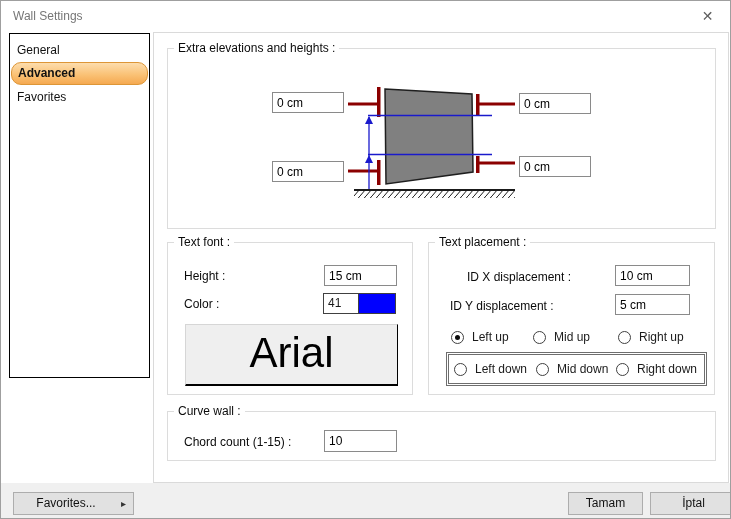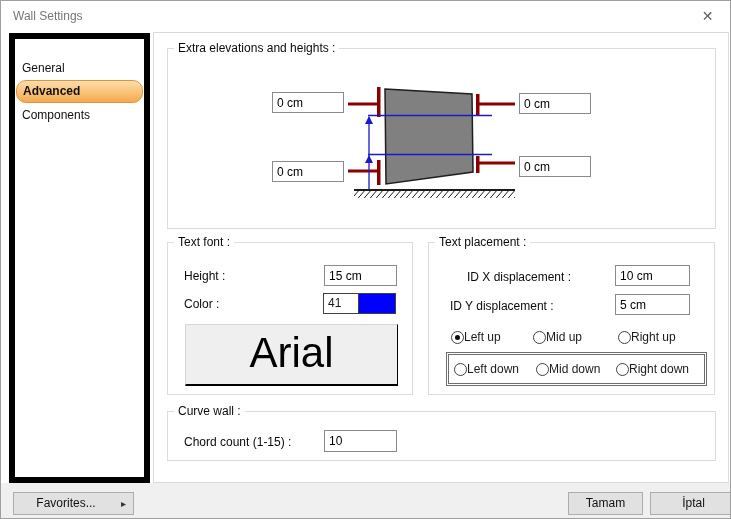--- a/index.html
+++ b/index.html
@@ -9,22 +9,22 @@
   .dialog { position:relative; width:731px; height:519px; background:#fff;
             border:1px solid #9f9f9f; overflow:hidden; }
 
   
   .titlebar { position:absolute; left:0; top:0; width:100%; height:31px; background:#fff; }
   .title-text { position:absolute; left:12px; top:8px; color:#767676; font-size:12px; }
   .close-btn { position:absolute; right:0; top:0; width:45px; height:30px; text-align:center;
                line-height:30px; color:#5f5f5f; font-size:14px; cursor:default; }
 
   
-  .sidebar { position:absolute; left:8px; top:32px; width:141px; height:450px;
-             border:6px solid #000000; background:#fff; padding-top:17px; }
+  .sidebar { position:absolute; left:8px; top:32px; width:141px; height:345px;
+             border:1px solid #000000; background:#fff; padding-top:4px; }
   .side-item { margin:0 1px; height:24px; line-height:24px; padding-left:6px; color:#111; }
   .side-item.selected {
       height:23px; line-height:21px;
       border:1px solid var(--selection-border);
       border-radius:10px;
       background:linear-gradient(var(--selection-top), var(--selection-mid) 55%, var(--selection-bottom));
       font-weight:bold;
   }
 
   
@@ -55,21 +55,21 @@
                line-height:19px; padding-left:4px; }
   .color-swatch { flex:1; background:var(--swatch-blue); }
 
   
   .font-preview { position:absolute; left:17px; top:81px; width:213px; height:62px;
                   background:#efefef; border-top:1px solid #d6d6d6; border-left:1px solid #d6d6d6;
                   border-right:1px solid #000; border-bottom:2px solid #000;
                   font-size:42px; color:#000; text-align:center; line-height:56px; }
 
   
-  .radio { position:absolute; display:flex; align-items:center; gap:0; white-space:nowrap;text-align:center; }
+  .radio { position:absolute; display:flex; align-items:center; gap:8px; white-space:nowrap;text-align:center; }
   .radio-circle { width:13px; height:13px; border:1px solid #404040; border-radius:50%;
                   background:#fff; display:flex; align-items:center; justify-content:center; }
   .radio-circle.checked::after { content:""; width:5px; height:5px; border-radius:50%; background:#0a0a0a; }
   .radio-box { position:absolute; left:17px; top:109px; width:261px; height:34px;
                border:3px double #6e6e6e; }
 
   
   .footer { position:absolute; left:0; top:482px; width:729px; height:36px; background:#f0f0f0; }
   .btn { position:absolute; height:23px; background:#e1e1e1; border:1px solid #adadad;
          font:12px "Liberation Sans", sans-serif; color:#111; text-align:center; line-height:21px; }
@@ -84,21 +84,21 @@
 <div class="dialog">
 
   <div class="titlebar">
     <span class="title-text">Wall Settings</span>
     <div class="close-btn">✕</div>
   </div>
 
   <div class="sidebar">
     <div class="side-item">General</div>
     <div class="side-item selected">Advanced</div>
-    <div class="side-item">Components</div>
+    <div class="side-item">Favorites</div>
   </div>
 
   <div class="main-panel"></div>
 
   <div class="group g-extra">
     <span class="group-label">Extra elevations and heights :</span>
 
     <svg class="diagram" viewBox="0 0 547 179">
 
       <polygon points="217,40 304,45 305,123 218,135" style="fill:var(--wall-fill); stroke:var(--wall-stroke); stroke-width:1.5"></polygon>

